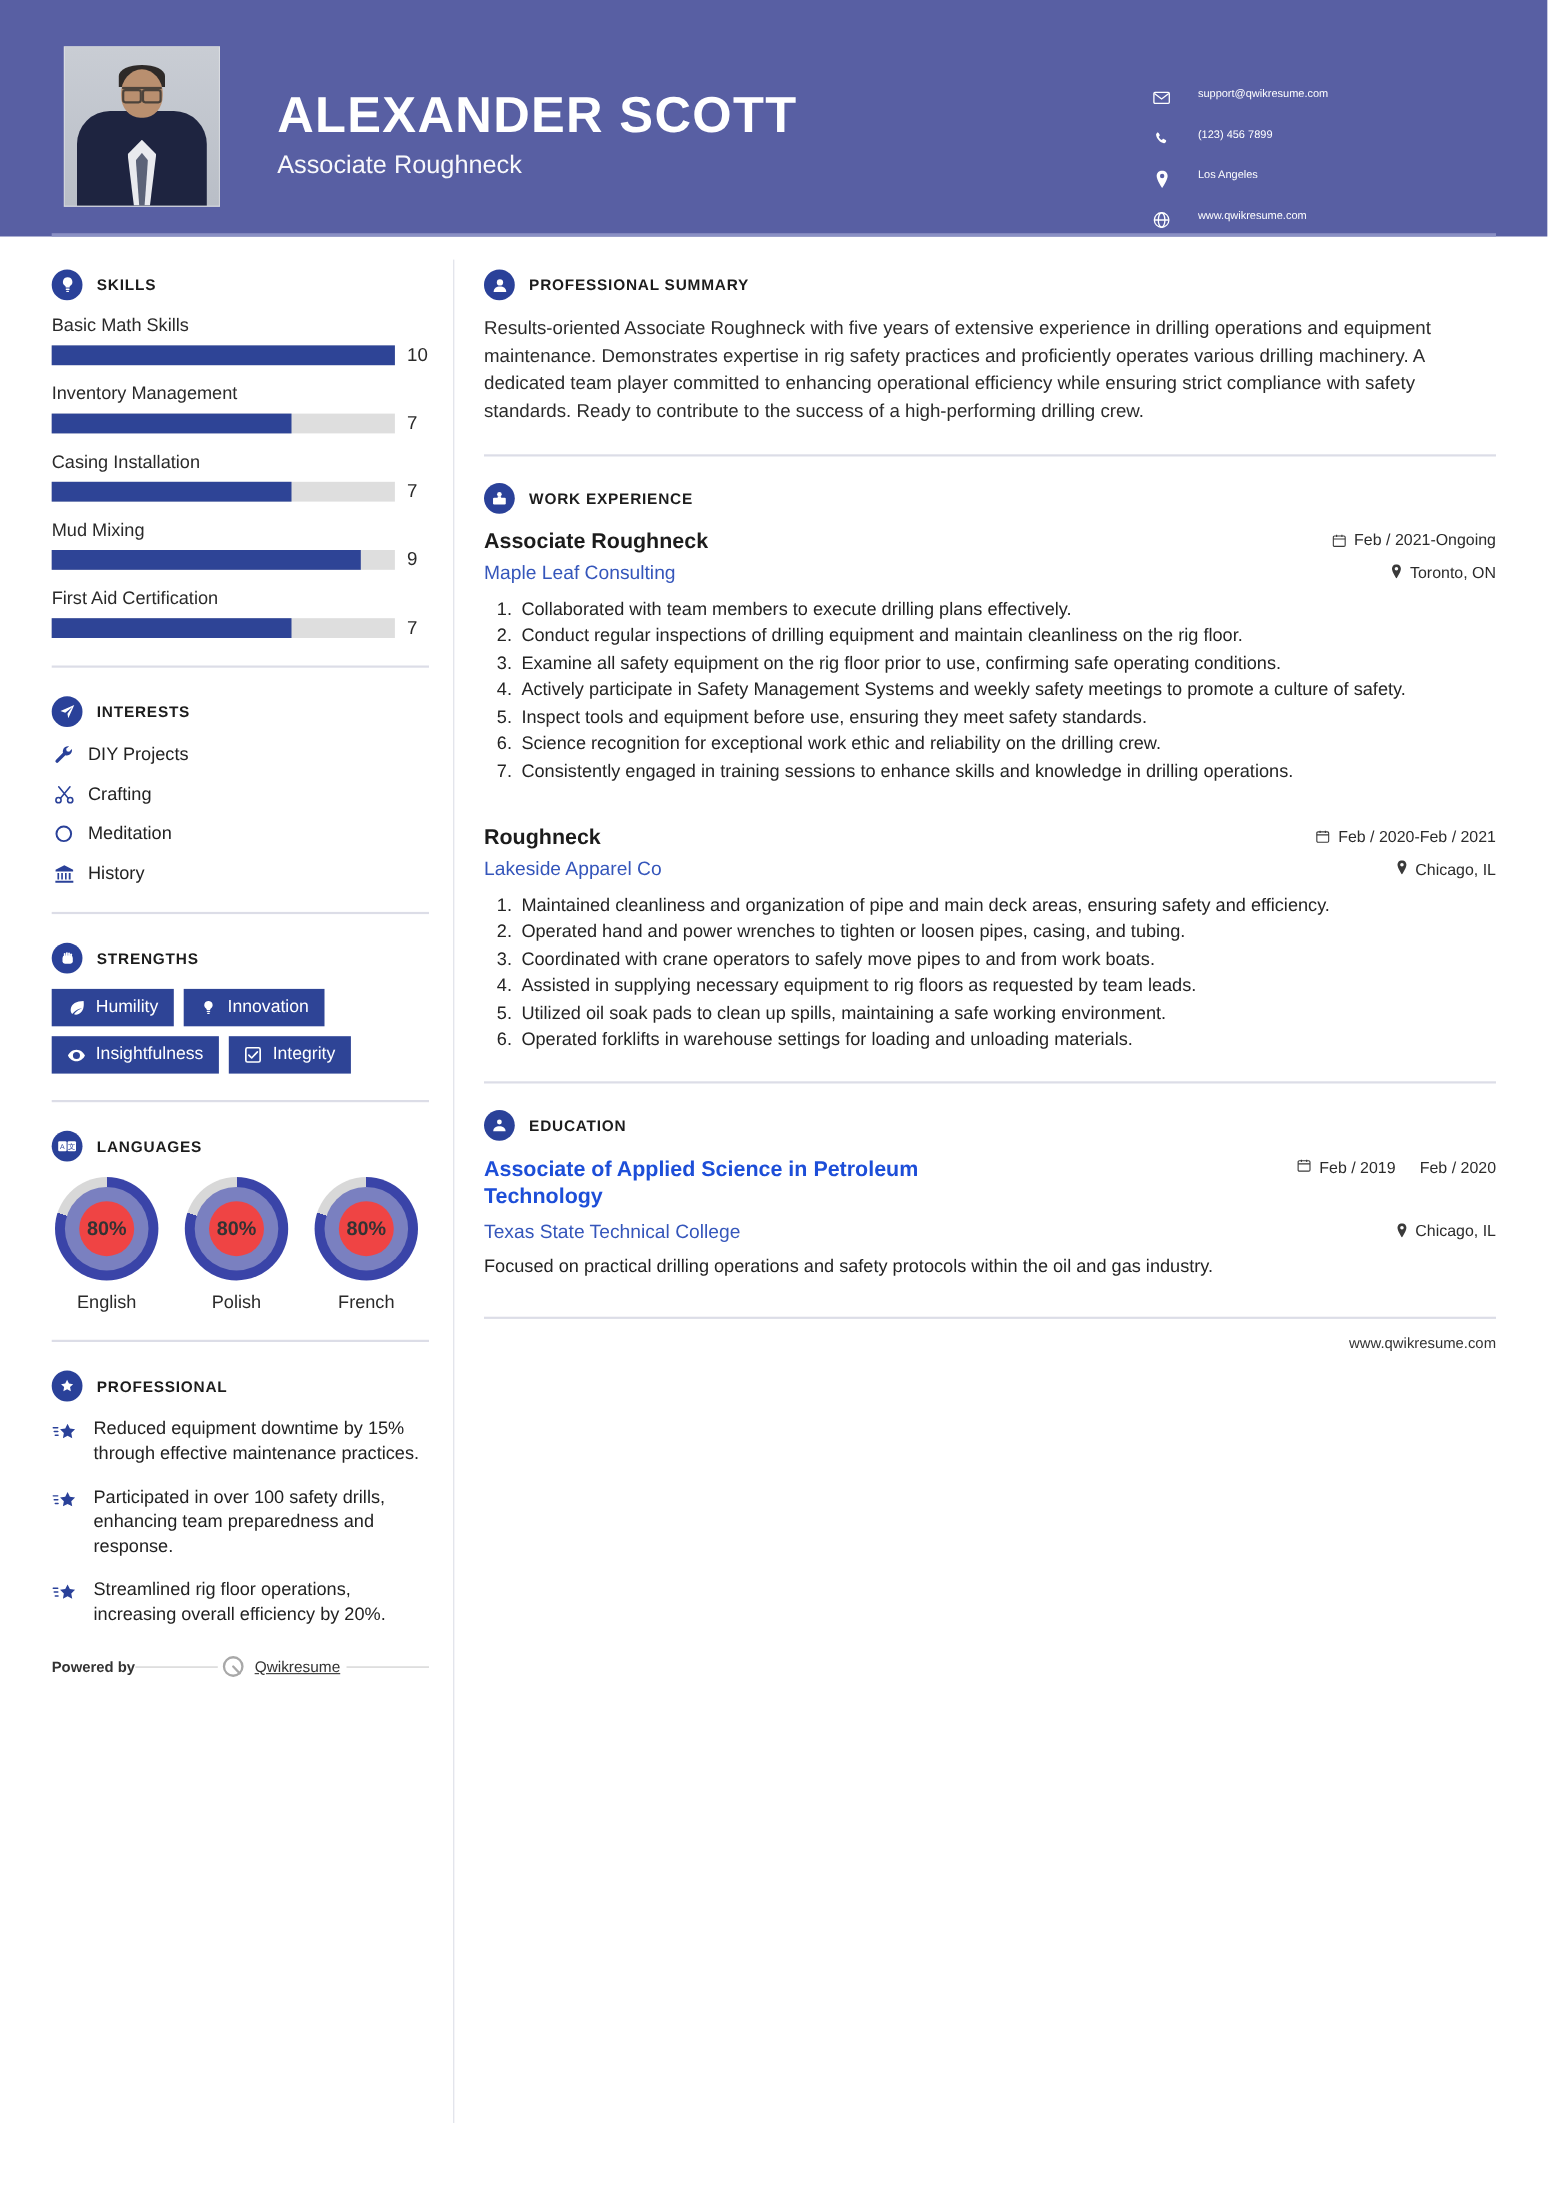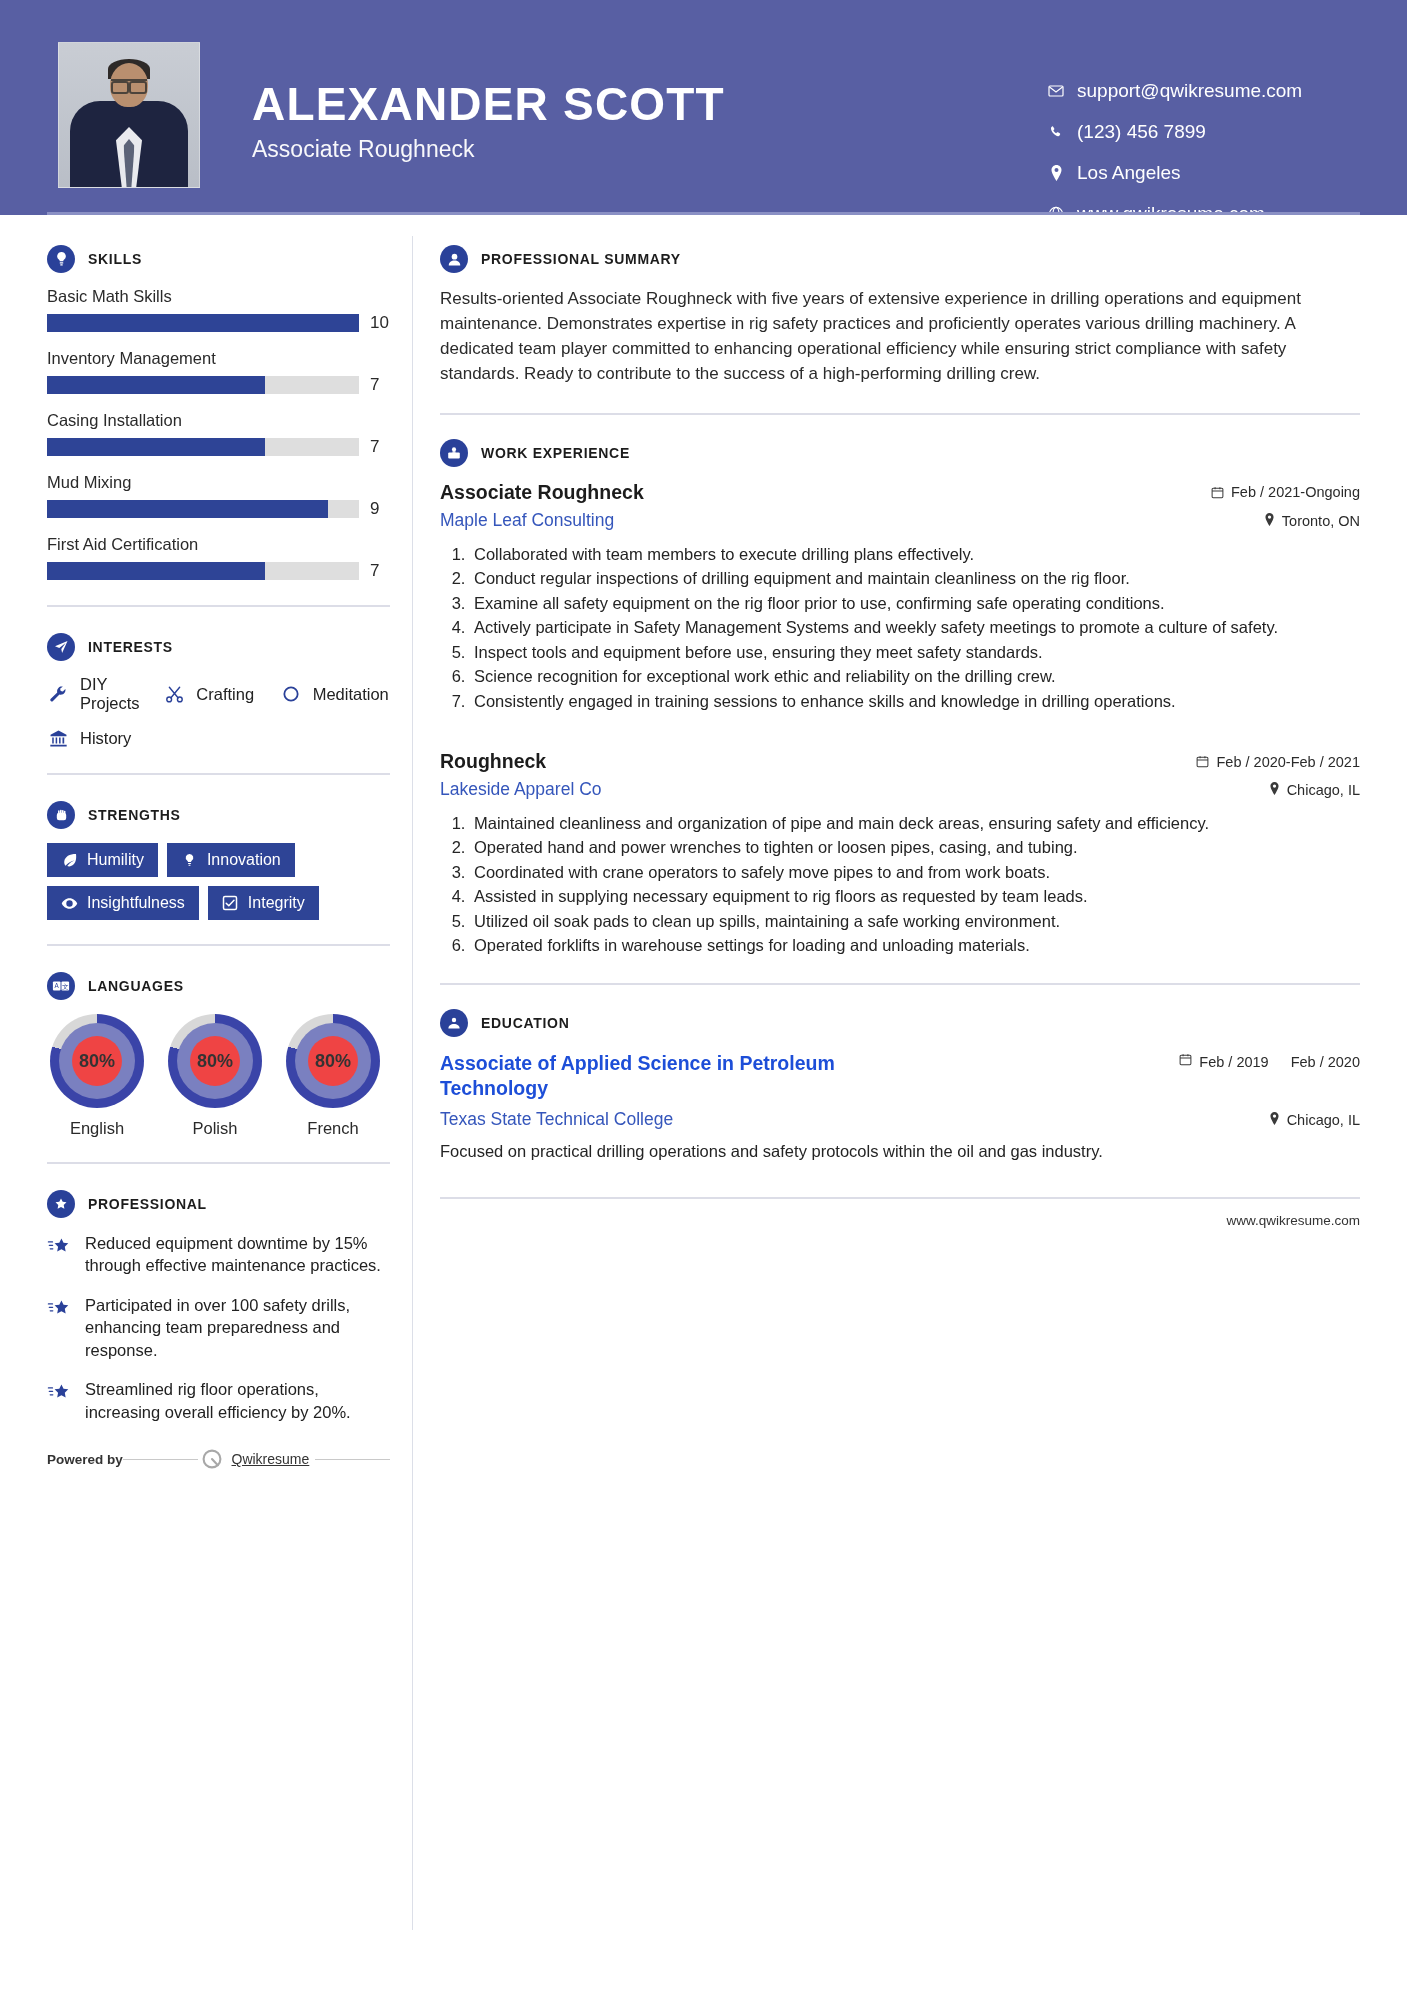--- a/index.html
+++ b/index.html
@@ -113,24 +113,23 @@
     opacity: .96;
   }
 
   .contact {
     margin-left: auto;
     padding-top: 38px;
     min-width: 300px;
   }
   .contact-row {
     display: flex;
-    align-items: center;
-    gap: 12px;
+    gap: 24px;
     color: #ffffff;
-    font-size: 19px;
+    font-size: 10px;
     margin-bottom: 19px;
     white-space: nowrap;
   }
   .contact-row .ci {
     width: 18px; height: 18px;
     flex: 0 0 18px;
     display: flex; align-items: center; justify-content: center;
   }
   .contact-row .ci svg { display:block; }
 
@@ -220,21 +219,21 @@
   .bar-val {
     font-size: 17px;
     color: #2a2a2a;
     width: 20px;
     text-align: left;
   }
 
   
   .interests-grid {
     display: grid;
-    grid-template-columns: 1fr 1fr 1fr;
+    grid-template-columns: 1fr;
     row-gap: 14px;
     column-gap: 6px;
     margin-top: 4px;
   }
   .interest {
     display: flex;
     align-items: center;
     gap: 11px;
     font-size: 16.5px;
     color: #222;

